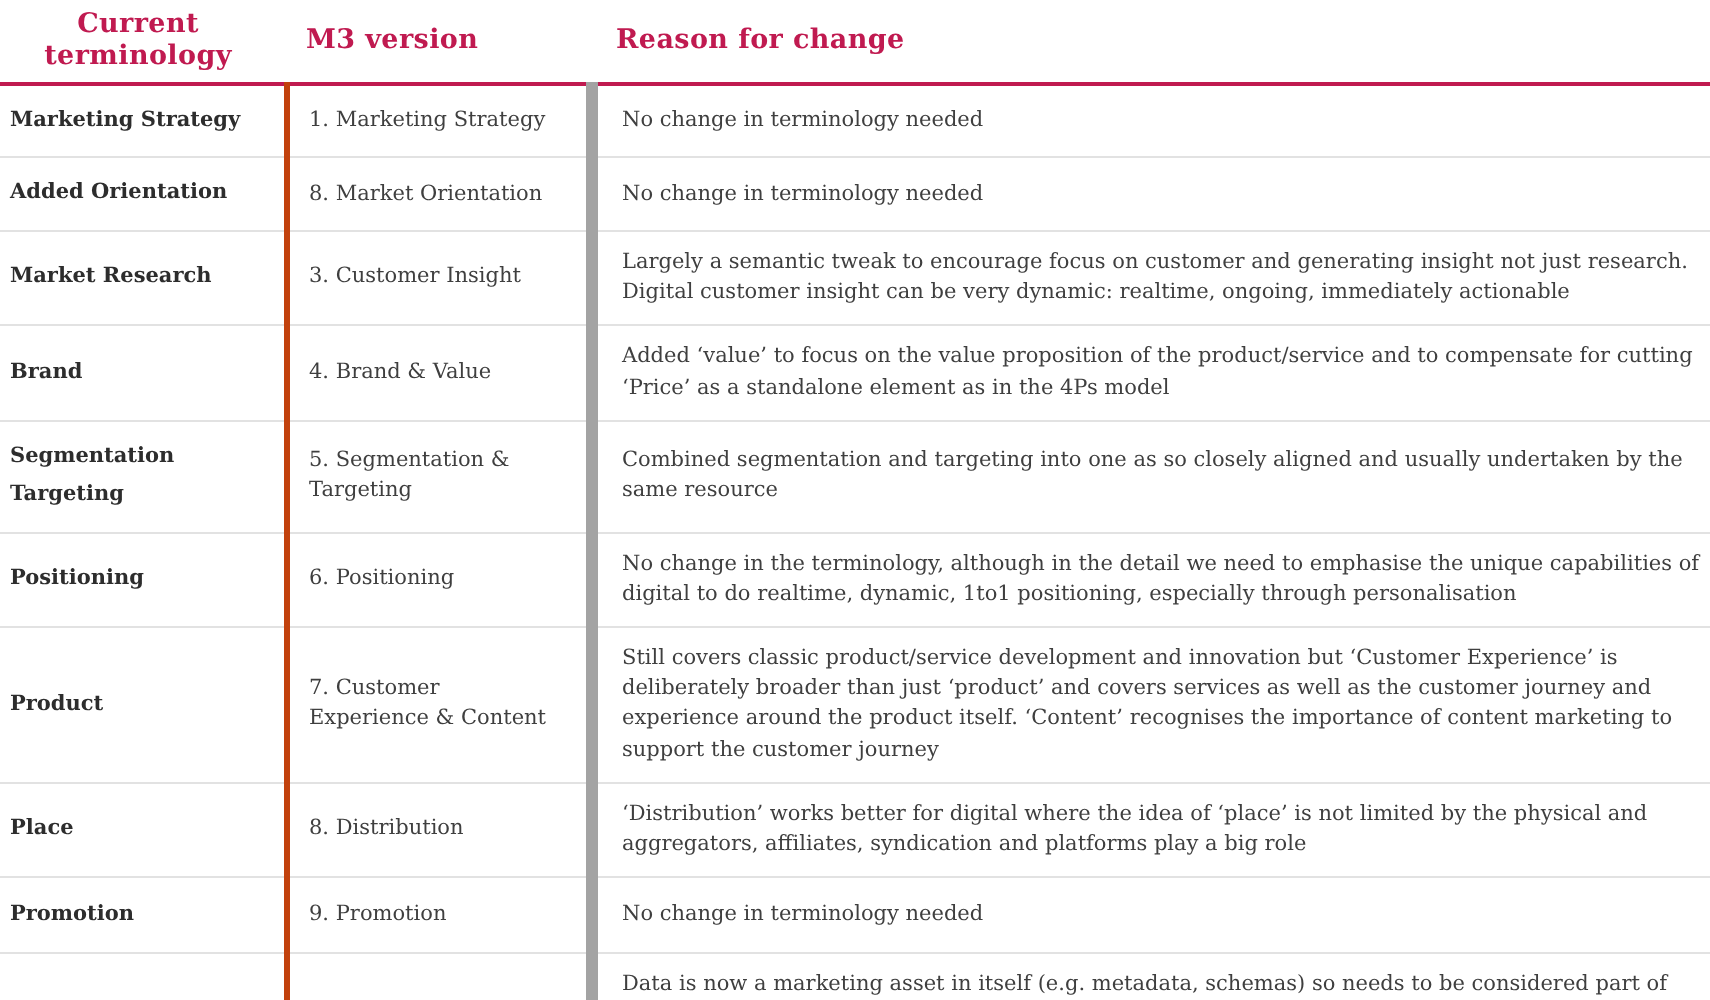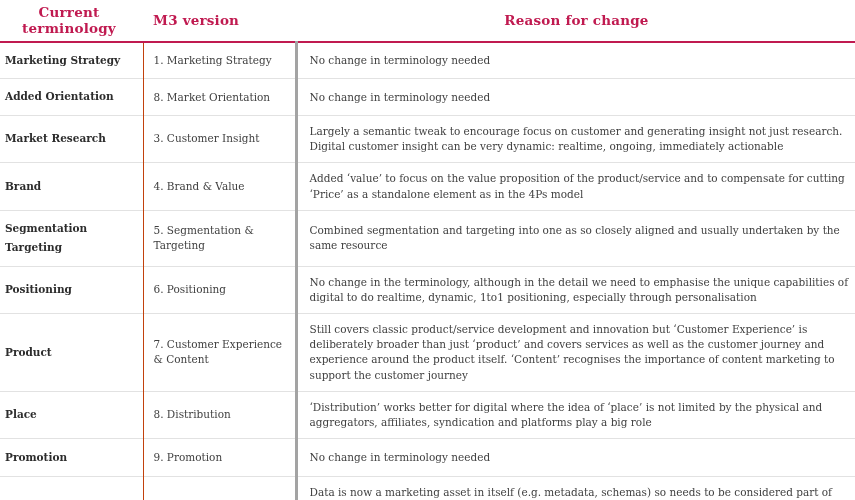--- a/index.html
+++ b/index.html
@@ -23,42 +23,42 @@
   thead th {
     color: #c01a50;
     font-size: 13.5px;
     font-weight: bold;
     padding: 4px 10px 5px 10px;
     border-bottom: 2px solid #c01a50;
     letter-spacing: 0.2px;
   }
   th.c1 { width: 128px; padding-left: 5px; text-align: center; }
   th.c2 { width: 133px; }
-  th.c3 { width: auto; padding-left: 12px; text-align: center; }
+  th.c3 { width: auto; padding-left: 12px; }
   tbody td {
     font-size: 10.5px;
     color: #3f3f3f;
     line-height: 1.45;
     padding: 8px 10px;
     border-top: 1px solid #e2e2e2;
     margin-left: 43px;
   }
   tbody tr:first-child td { border-top: none; }
   td.c1 {
     font-weight: bold;
     color: #2d2d2d;
     padding-left: 5px;
     white-space: pre-line;
     line-height: 1.85;
   }
   td.c2 {
-    border-left: 1px solid #c2410c;
+    border-left: 3px solid #c2410c;
   }
   td.c3 {
-    border-left: 3px solid #a3a3a3;
+    border-left: 6px solid #a3a3a3;
     padding-left: 12px;
     padding-right: 4px;
   }
 </style>
 </head>
 <body>
 
 <table class="term-table">
   <thead>
     <tr>

